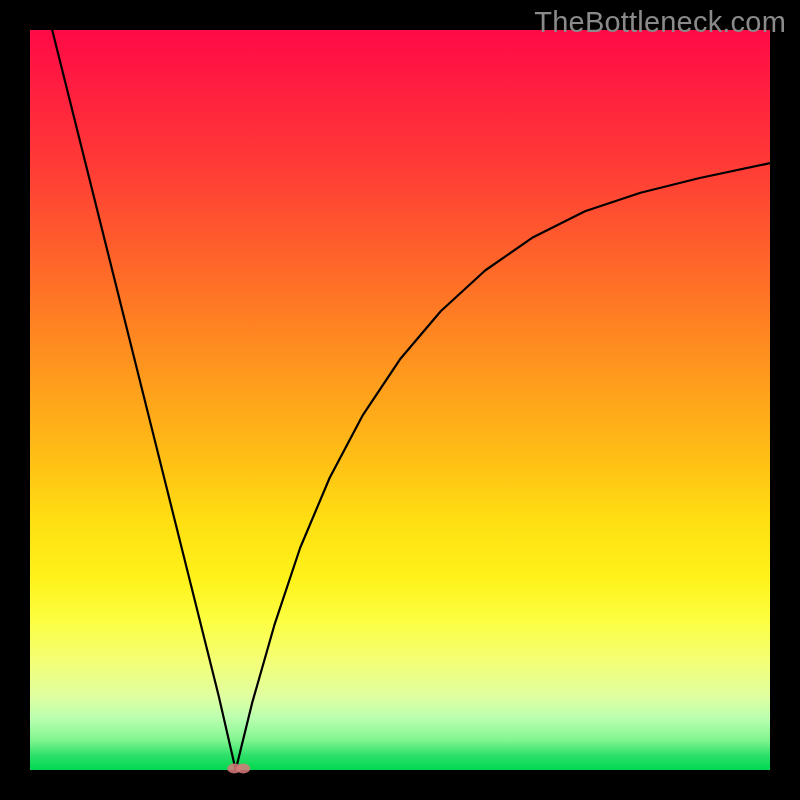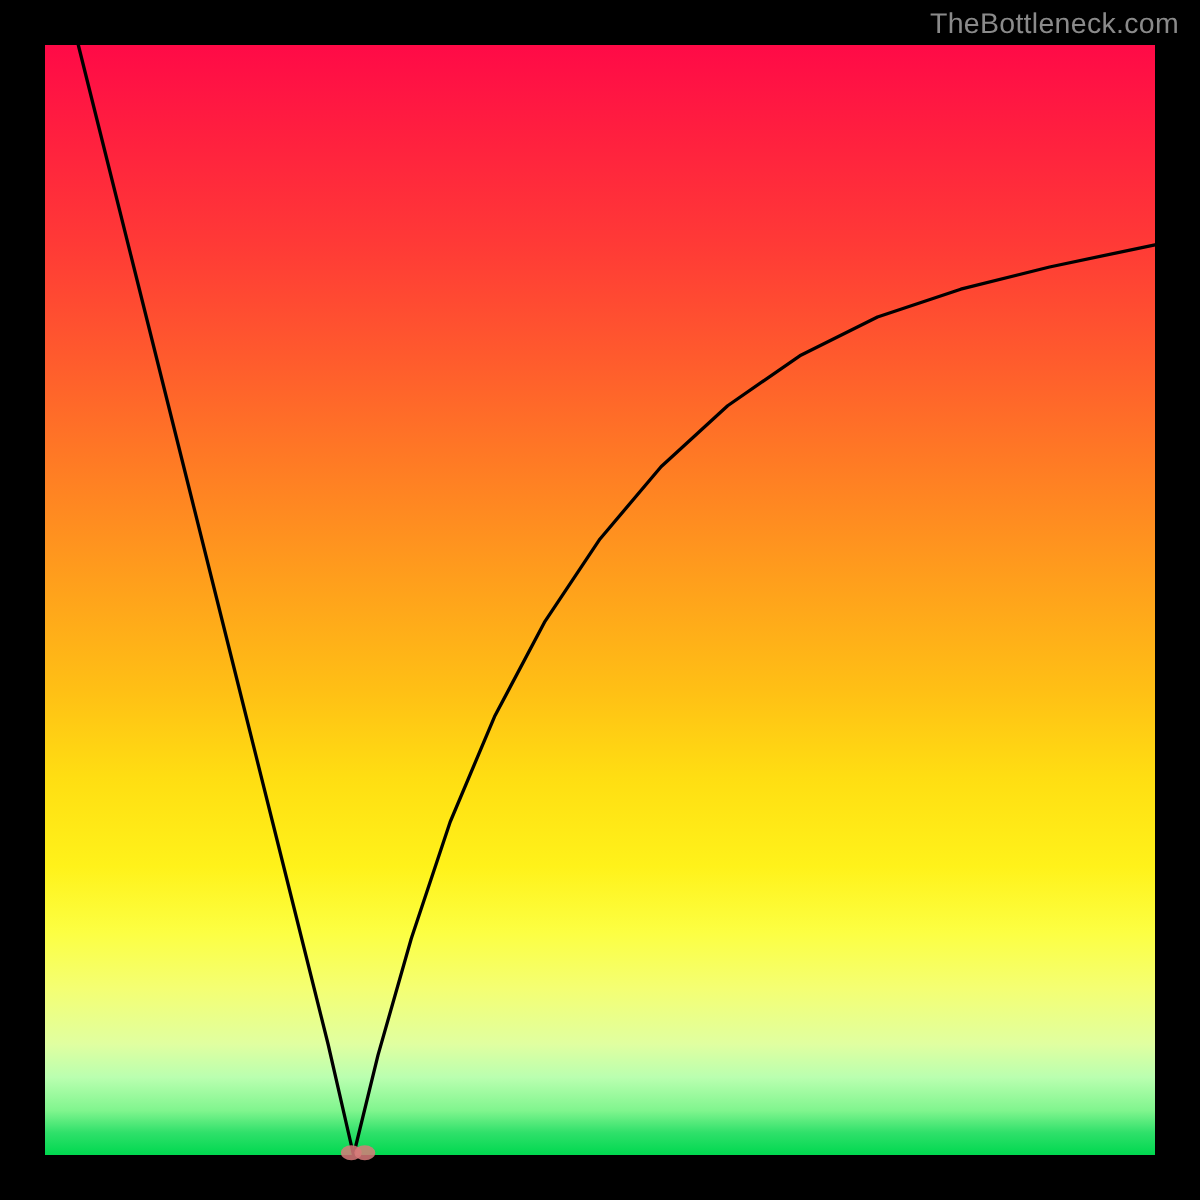--- a/index.html
+++ b/index.html
@@ -53,21 +53,21 @@
     inset: 0;
     width: 740px;
     height: 740px;
     overflow: visible;
   }
   .watermark {
     position: absolute;
     top: 6px;
     right: 14px;
     color: #8a8a8a;
-    font-size: 19px;
+    font-size: 29px;
     letter-spacing: 0.2px;
     font-weight: 500;
   }
   .dot {
     fill: #d87a7a;
     fill-opacity: 0.85;
   }
 </style>
 </head>
 <body>

